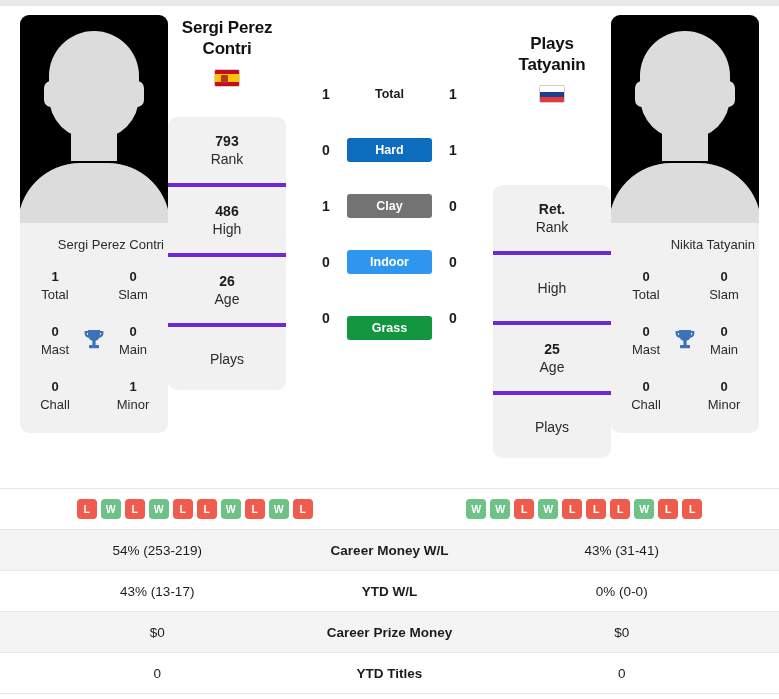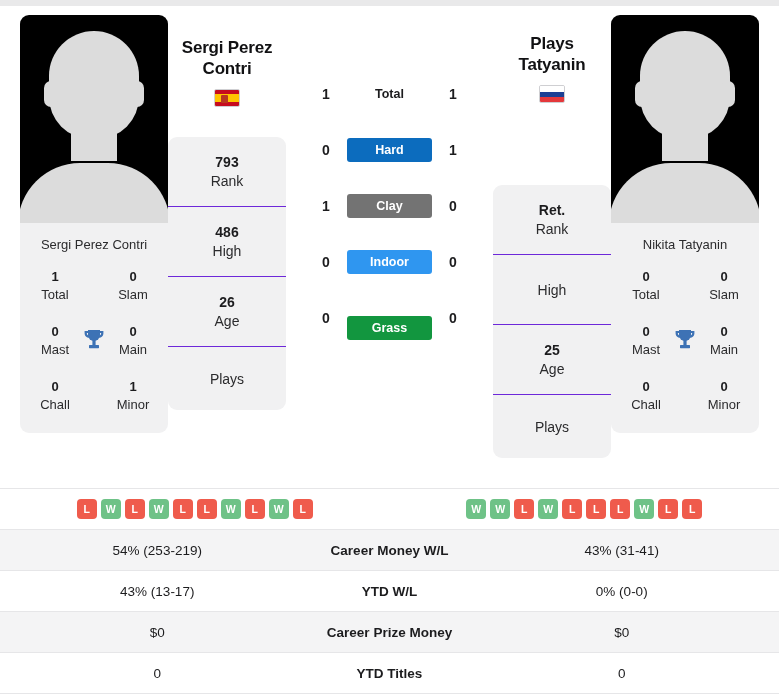--- a/index.html
+++ b/index.html
@@ -54,35 +54,35 @@
     position: absolute; left: 50%; bottom: -36px; transform: translateX(-50%);
     width: 152px; height: 96px; background: #dcdcdc;
     border-radius: 62px 62px 0 0;
   }
   .photo .silhouette-neck {
     position: absolute; left: 50%; top: 112px; transform: translateX(-50%);
     width: 46px; height: 34px; background: #dcdcdc;
   }
 
   .card-name {
-    text-align: center; font-size: 13px; color: #2b2b2d;
+    text-align: right; font-size: 13px; color: #2b2b2d;
     padding: 14px 4px 16px;
   }
   .stat-pair {
     display: flex; align-items: center; justify-content: space-between;
     padding: 0 12px 20px;
   }
   .stat-cell { width: 46px; text-align: center; }
   .stat-val { font-size: 13px; font-weight: bold; color: #1c1c1e; line-height: 1.35; }
   .stat-lbl { font-size: 13px; color: #2b2b2d; line-height: 1.35; }
   .trophy-icon { width: 30px; display: flex; justify-content: center; }
 
   
   .player-info {
-    flex: 0 0 118px; width: 118px; padding-top: 32px;
+    flex: 0 0 118px; width: 118px; padding-top: 12px;
     display: flex; flex-direction: column; align-items: center;
   }
   .player-info.right-info { padding-top: 28px; }
   .player-name {
     font-size: 17px; font-weight: bold; text-align: center;
     line-height: 1.22; color: #111113; letter-spacing: -0.2px;
   }
   .flag {
     margin-top: 10px; width: 26px; height: 18px;
     border: 1px solid #cfcfd2; border-radius: 2px; overflow: hidden;
@@ -101,21 +101,21 @@
   .flag-ru .b3 { height: 33.33%; background: #e4383b; }
 
   .info-card {
     margin-top: 30px; width: 118px;
     background: #f1f1f2; border-radius: 9px; overflow: hidden;
   }
   .info-card.offset { margin-top: 82px; }
   .info-row {
     height: 70px; display: flex; flex-direction: column;
     align-items: center; justify-content: center;
-    border-bottom: 1px solid #6d28d9;
+    border-bottom: 4px solid #6d28d9;
   }
   .info-row:last-child { border-bottom: none; height: 63px; }
   .info-val { font-size: 14px; font-weight: bold; color: #1c1c1e; line-height: 1.35; }
   .info-lbl { font-size: 14px; color: #2b2b2d; line-height: 1.35; }
 
   
   .surfaces {
     flex: 1 1 auto; padding-top: 60px;
     display: flex; flex-direction: column; align-items: center;
   }

